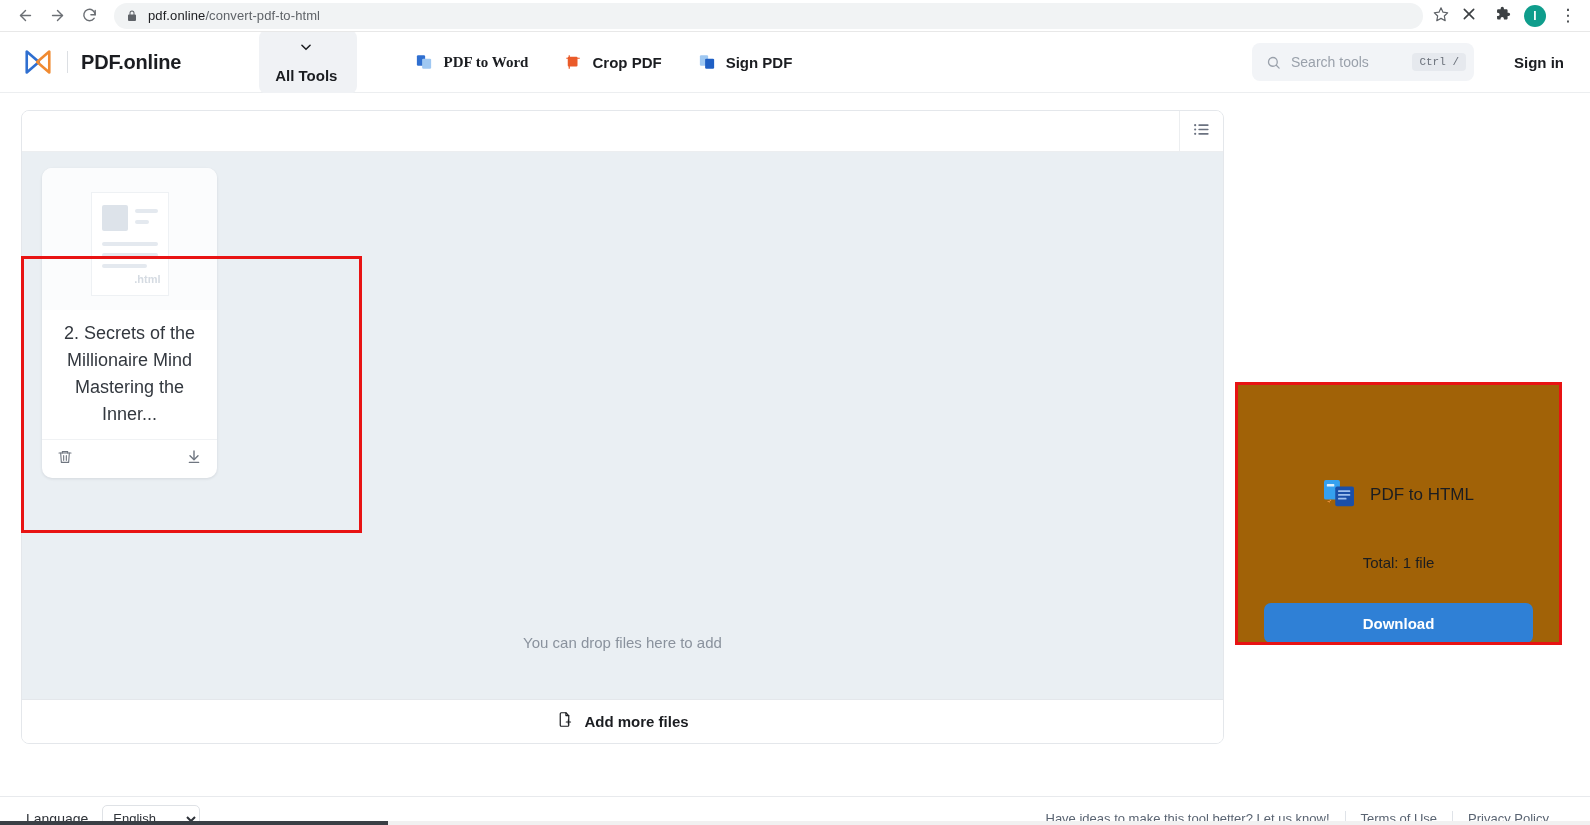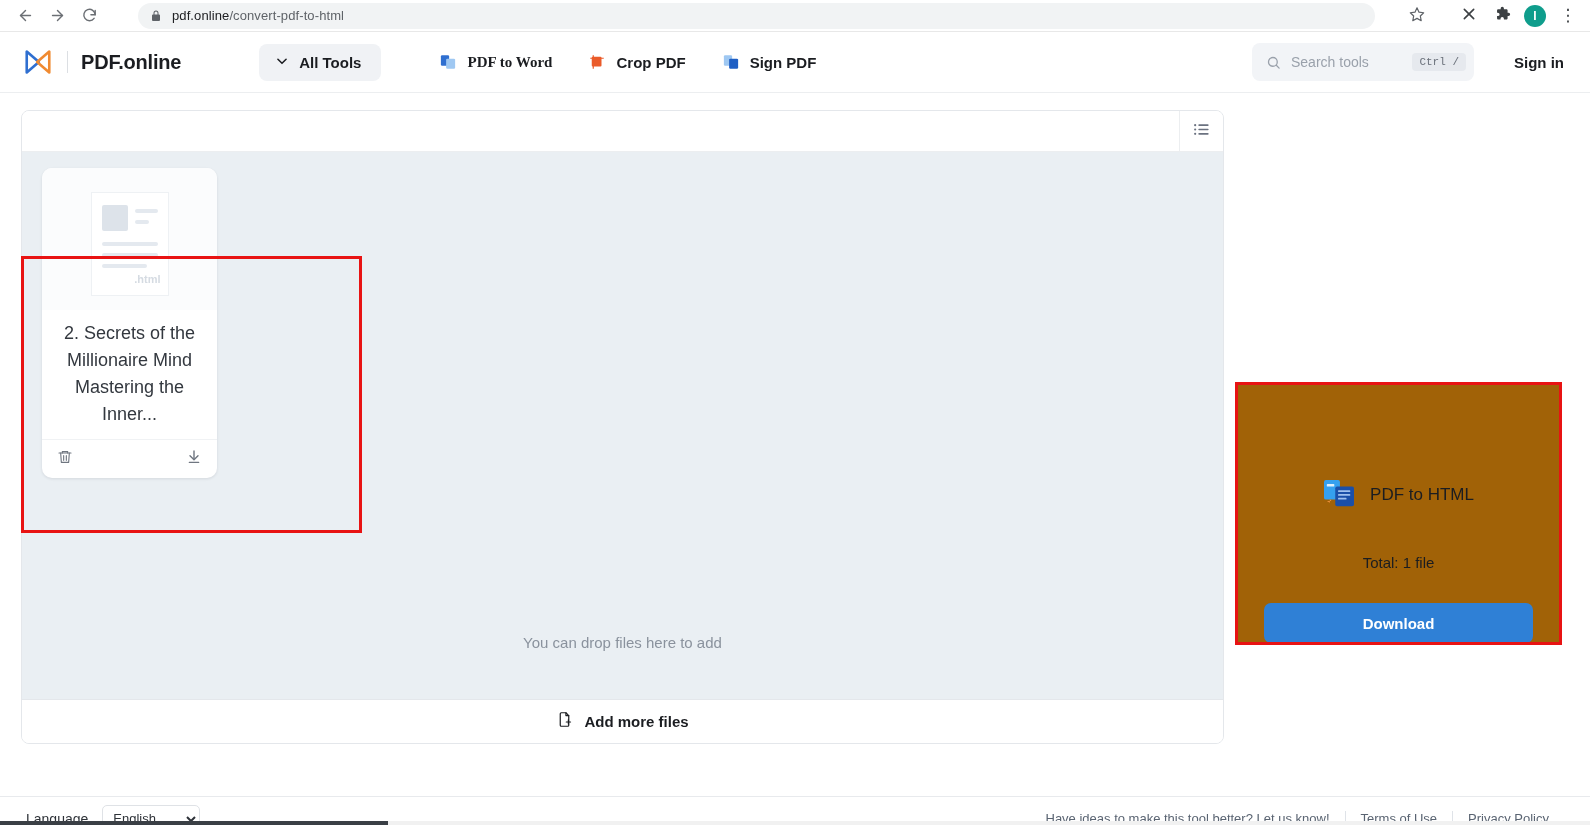--- a/index.html
+++ b/index.html
@@ -12,21 +12,20 @@
 
   
   .browser-bar {
     height: 32px;
     background: #ffffff;
     display: flex;
     align-items: center;
     padding: 0 10px;
     border-bottom: 1px solid #e8e8e8;
     position: relative;
-    gap: 24px;
   }
   .nav-btns { display: flex; align-items: center; gap: 2px; }
   .nav-btn {
     width: 30px; height: 30px;
     display: flex; align-items: center; justify-content: center;
     color: #6b6f74;
     border-radius: 50%;
   }
   .nav-btn svg { display: block; }
   .omnibox {
@@ -86,20 +85,21 @@
   .nav-main { display: flex; align-items: center; margin-left: 78px; gap: 8px; }
   .all-tools-btn {
     display: flex; gap: 10px;
     background: #f0f2f5;
     border-radius: 8px;
     padding: 10px 20px 10px 16px;
     font-size: 15px; font-weight: bold; color: #1b1d21;
     cursor: pointer;
     border: none;
     font-family: inherit;
+    flex-direction: column;
   }
   .nav-link {
     display: flex; align-items: center; gap: 10px;
     padding: 10px 14px;
     font-size: 15px; font-weight: bold; color: #1b1d21;
     cursor: pointer;
     white-space: nowrap;
     border-radius: 8px;
   }
   .nav-link:nth-of-type(1) { margin-left: 36px; font-family: Liberation Serif, serif; }

